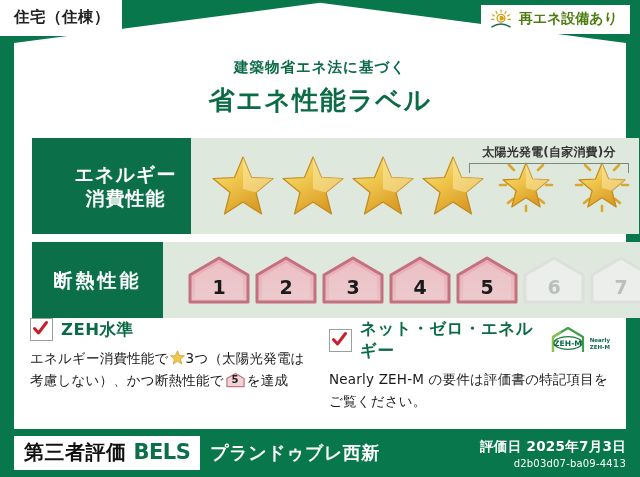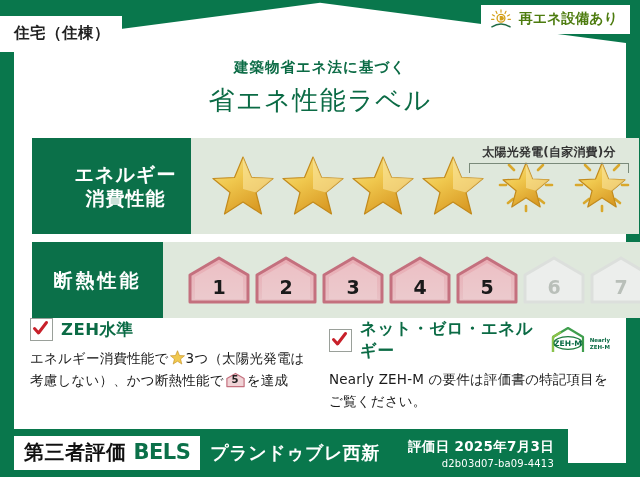--- a/index.html
+++ b/index.html
@@ -14,21 +14,21 @@
     background:#09774c;
     overflow:hidden;
   }
   
   .house-white{
     position:absolute;left:14px;top:0;width:612px;height:463px;
     background:#ffffff;
     clip-path:polygon(0% 9.3%, 50% 0.6%, 100% 9.3%, 100% 100%, 0% 100%);
   }
   .tag-jutaku{
-    position:absolute;left:0;top:16px;
+    position:absolute;left:0;top:0;
     background:#ffffff;
     padding:7px 12px 8px 14px;
     font-size:15.5px;font-weight:bold;color:#222;
     letter-spacing:0.5px;
     z-index:6;
   }
   .tag-saiene{
     position:absolute;right:10px;top:5px;
     background:#ffffff;
     padding:4px 12px 5px 8px;
@@ -36,21 +36,21 @@
     font-size:14px;font-weight:bold;color:#4d7c0f;
     z-index:6;
   }
   .sun-ico{width:24px;height:20px;display:block;}
 
   
   .titles{
     position:absolute;left:0;right:0;top:58px;text-align:center;z-index:4;
   }
   .title-sub{font-size:14.5px;font-weight:bold;color:#0b6b45;letter-spacing:1px;}
-  .title-main{font-size:26px;font-weight:normal;color:#0b6b45;letter-spacing:1.5px;margin-top:6px;}
+  .title-main{font-size:26px;font-weight:bold;color:#0b6b45;letter-spacing:1.5px;margin-top:6px;}
 
   
   .row{
     position:absolute;left:32px;width:576px;
     display:flex;align-items:stretch;z-index:4;
   }
   .row-energy{top:138px;height:96px;}
   .row-insul{top:242px;height:76px;}
   .row-cap{
     background:#0b7049;color:#fff;
@@ -109,21 +109,21 @@
   .note-body{
     margin-top:7px;font-size:13.5px;color:#1a1a1a;line-height:1.62;
     letter-spacing:0.2px;
   }
   .inline-star{display:inline-block;vertical-align:-2px;margin:0 1px;}
   .inline-house{display:inline-block;vertical-align:-3px;position:relative;width:19px;height:16px;margin:0 2px;}
   .inline-house .n{position:absolute;left:0;right:0;bottom:0px;text-align:center;font-size:10px;font-weight:bold;color:#222;}
 
   
   .footer{
-    position:absolute;left:0;bottom:0;width:568px;height:48px;
+    position:absolute;left:0;bottom:0;width:640px;height:48px;
     background:#09774c;z-index:5;display:flex;align-items:center;
   }
   .bels{
     background:#fff;margin-left:14px;padding:3px 10px 4px 10px;
     display:flex;align-items:baseline;gap:7px;
   }
   .bels-jp{font-size:20px;font-weight:bold;color:#111;letter-spacing:0.5px;}
   .bels-en{font-size:21px;font-weight:bold;color:#0b7049;letter-spacing:-0.5px;}
   .bldg-name{color:#fff;font-size:18px;font-weight:bold;margin-left:10px;letter-spacing:0.5px;font-family:Liberation Mono, monospace;}
   .foot-right{margin-left:auto;margin-right:14px;text-align:right;color:#fff;}

